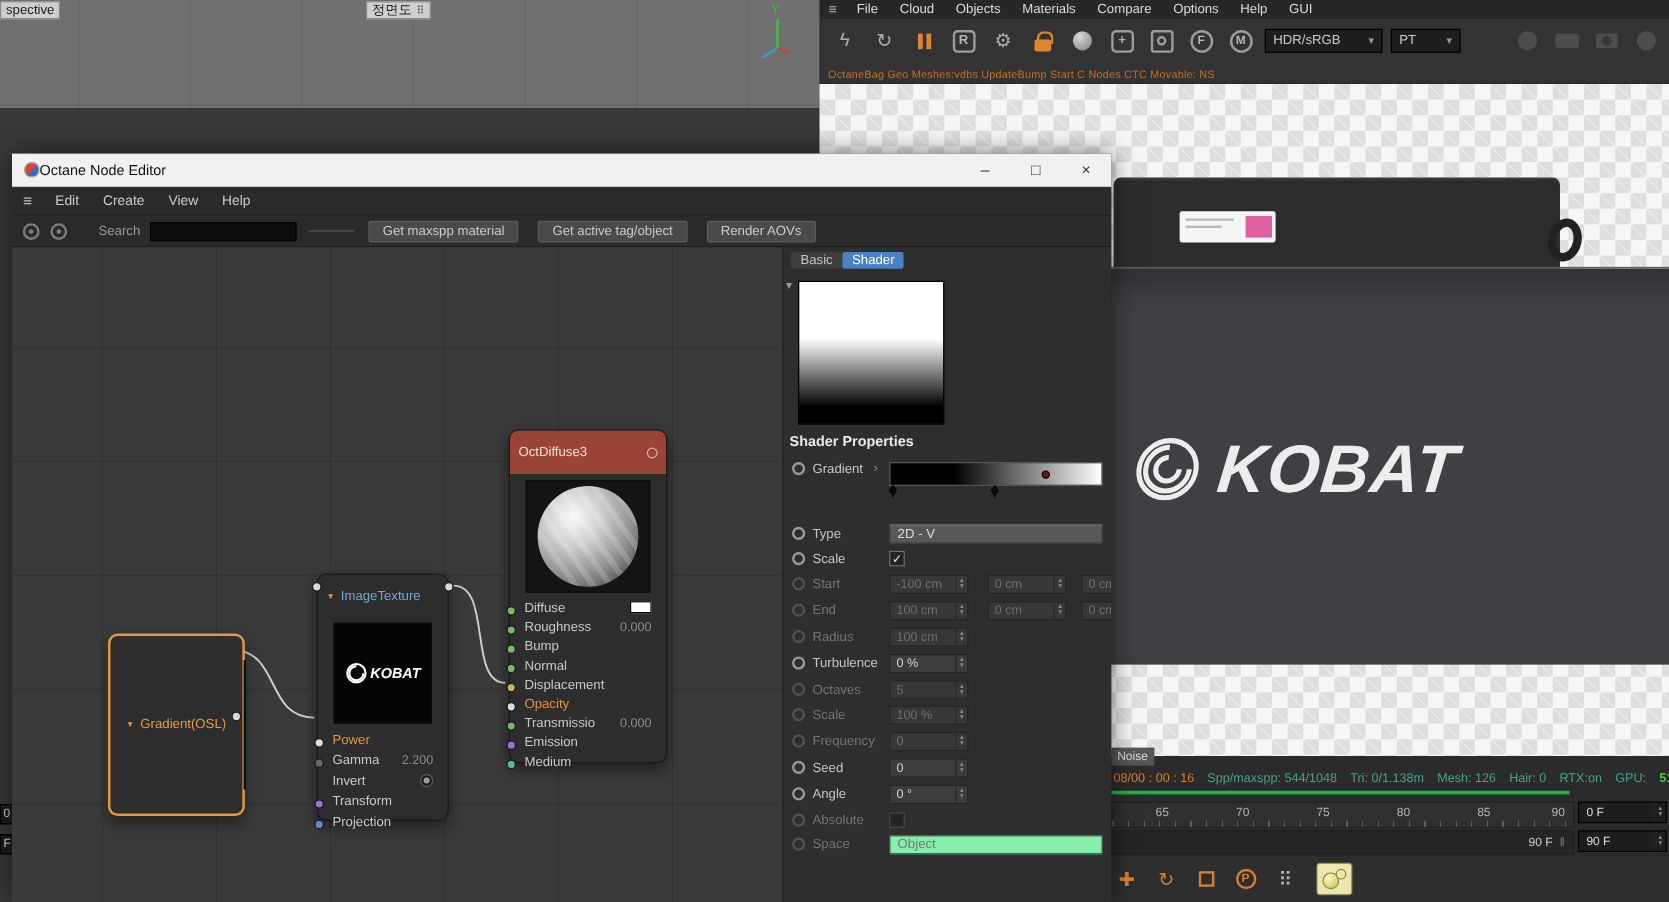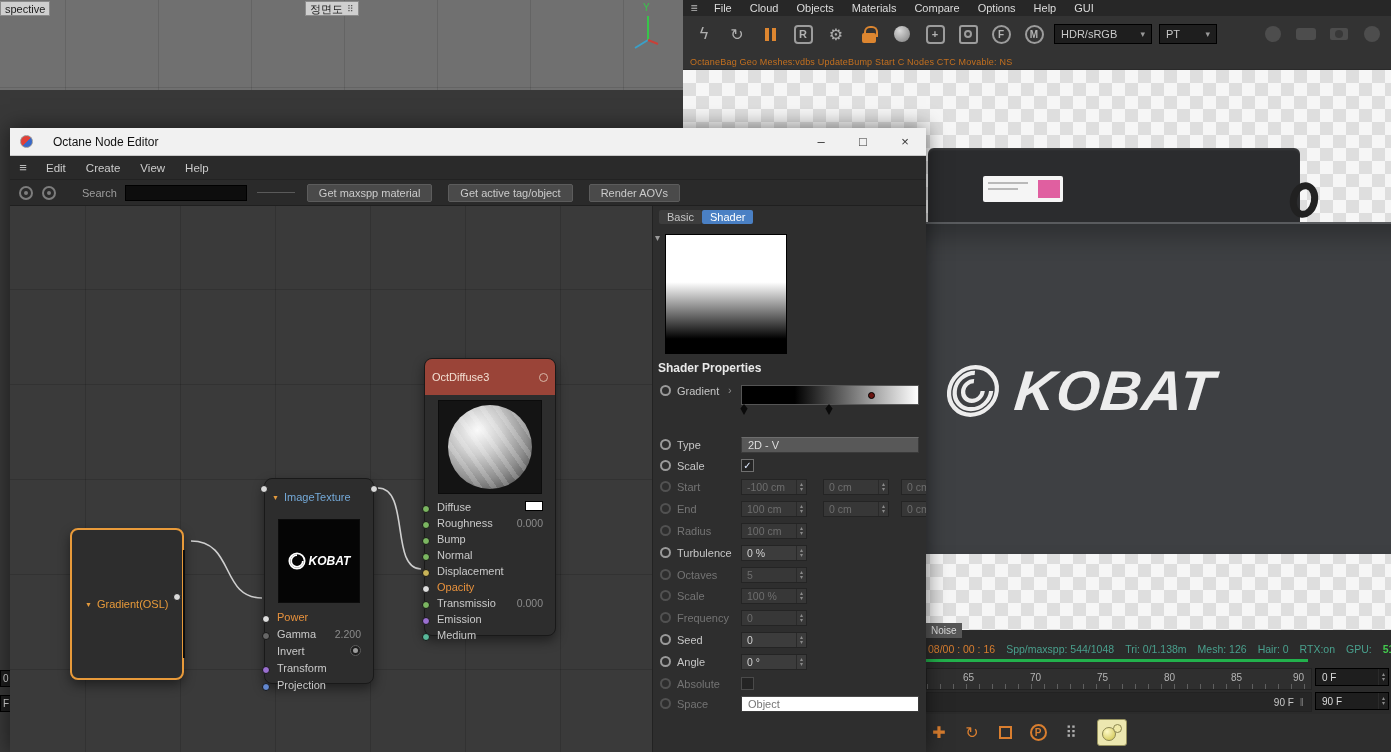--- a/index.html
+++ b/index.html
@@ -74,21 +74,21 @@
 .pico{width:17px;height:17px;border:2px solid #d97e2f;border-radius:50%;display:flex;align-items:center;justify-content:center;font-size:10px;font-weight:bold;color:#d97e2f}
 .matico{width:30px;height:27px;background:#ece7b0;border:1px solid #97925f;border-radius:3px;position:relative;margin-left:6px}
 .matico .c1{position:absolute;left:4px;top:7px;width:14px;height:14px;border-radius:50%;background:radial-gradient(circle at 35% 30%,#fdf8c5,#cdc248);border:1px solid #8a8550}
 .matico .c2{position:absolute;left:15px;top:4px;width:9px;height:9px;border-radius:50%;background:#efe9a8;border:1px solid #8a8550}
 .fragment{position:absolute;left:0;width:11px;height:17px;background:#1e1e1e;border:1px solid #000;color:#ddd;font-size:10px;line-height:15px;padding-left:2px;overflow:hidden;z-index:2}
 
 
 #win{left:10px;top:128px;width:916px;height:624px;background:#2a2a2a;box-shadow:0 0 20px rgba(0,0,0,.55);z-index:10}
 #wtitle{position:absolute;left:0;top:0;width:100%;height:28px;background:#f1f1f1;display:flex;align-items:center;border-bottom:1px solid #c9c9c9}
 #wtitle .logo{width:13px;height:13px;border-radius:50%;margin-left:10px;background:linear-gradient(135deg,#e04038 52%,#3868c8 52%);border:1px solid #999}
-#wtitle .t{margin-left:20px;font-size:12px;color:#111}
+#wtitle .t{margin-left:0;font-size:12px;color:#111}
 #wtitle .btns{margin-left:auto;display:flex}
 #wtitle .wb{width:42px;height:27px;display:flex;align-items:center;justify-content:center;font-size:13px;color:#333}
 #wmenu{position:absolute;left:0;top:28px;width:100%;height:24px;background:#2a2a2a;display:flex;align-items:center;border-bottom:1px solid #222}
 #wmenu .ham{width:26px;text-align:center;color:#bbb;font-size:13px}
 #wmenu .mi{padding:0 10px;font-size:11.5px;color:#ccc}
 #wtool{position:absolute;left:0;top:52px;width:100%;height:26px;background:#2a2a2a;display:flex;align-items:center;border-bottom:1px solid #1f1f1f}
 .nico{width:14px;height:14px;border-radius:50%;border:2px solid #7d7d7d;margin-left:9px;position:relative}
 .nico::after{content:"";position:absolute;left:3px;top:3px;width:4px;height:4px;border-radius:50%;background:#7d7d7d}
 #wtool .slabel{margin:0 8px 0 26px;font-size:11px;color:#9c9c9c}
 #wtool input{width:122px;height:16px;background:#0d0d0d;border:1px solid #000;color:#ddd;font-size:11px;padding:0 4px;outline:none}
@@ -125,21 +125,21 @@
 .irow{position:absolute;left:0;width:274px;height:20px}
 .ric{position:absolute;left:7px;top:3px;width:11px;height:11px;border:2px solid #9a9a9a;border-radius:50%}
 .rlabel{position:absolute;left:24px;top:3px;font-size:11px;color:#c6c6c6;white-space:nowrap}
 .dim .ric{border-color:#515151}
 .dim .rlabel{color:#747474}
 .chevR{position:absolute;left:75px;top:2px;color:#8d8d8d;font-size:11px}
 .gbar{position:absolute;left:88px;top:3px;width:178px;height:20px;border:1px solid #555;background:linear-gradient(90deg,#000 0%,#000 30%,#fff 100%)}
 .gknot{position:absolute;width:8px;height:11px;background:#0a0a0a;clip-path:polygon(50% 0,95% 40%,50% 100%,5% 40%)}
 .gdot{position:absolute;width:7px;height:7px;border-radius:50%;background:#6b1410;border:1px solid #000}
 .ddl{position:absolute;left:88px;top:1px;width:178px;height:16px;background:#585858;border:1px solid #3a3a3a;border-top-color:#6d6d6d;display:flex;align-items:center;padding-left:6px;font-size:11px;color:#ddd}
-.dim .ddl{background:#ffffff;color:#767676;border-top-color:#4a4a4a}
+.dim .ddl{background:#86efac;color:#767676;border-top-color:#4a4a4a}
 .cb{position:absolute;left:88px;top:2px;width:13px;height:13px;background:#242424;border:1px solid #6f6f6f;display:flex;align-items:center;justify-content:center;font-size:10px;color:#dfe9ff}
 .dim .cb{border-color:#4a4a4a}
 .fld{position:absolute;height:16px;top:1px;width:66px;background:#3c3c3c;border:1px solid #242424;display:flex;align-items:center;font-size:10.5px;color:#d2d2d2;padding-left:5px;overflow:hidden}
 .dim .fld{color:#6e6e6e;background:#373737}
 .spin{margin-left:auto;width:10px;height:100%;border-left:1px solid #2a2a2a;display:flex;flex-direction:column;align-items:center;justify-content:center;flex:none}
 .spin::before{content:"▴";font-size:6px;line-height:5px;color:#8a8a8a}
 .spin::after{content:"▾";font-size:6px;line-height:5px;color:#8a8a8a}
 
 
 #gizmo{left:628px;top:0;width:55px;height:60px}
@@ -345,21 +345,21 @@
     <span class="tbtn">Get active tag/object</span>
     <span class="tbtn">Render AOVs</span>
   </div>
 
   <div id="canvas">
     <svg id="wires">
       <path d="M181,335 C225,335 210,392 252,392" fill="none" stroke="#cfcfcf" stroke-width="1.6"></path>
       <path d="M368,282 C400,282 380,363 411,363" fill="none" stroke="#cfcfcf" stroke-width="1.6"></path>
     </svg>
 
-    <div class="node sel" style="left:60px;top:322px;width:114px;height:152px">
+    <div class="node sel" style="left:80px;top:322px;width:114px;height:152px">
       <div class="nhead" style="height:22px">
         <span class="tri">▼</span>
         <span class="nt" style="color:#e89a3a">Gradient(OSL)</span>
         <span class="hdot" style="right:-6px;top:7px"></span>
       </div>
       <div class="prev" style="width:86px;height:108px;margin:6px auto;background:linear-gradient(180deg,#ececec,#d2d2d2)"></div>
     </div>
 
     <div class="node" style="left:254px;top:272px;width:110px;height:206px">
       <div class="nhead">

